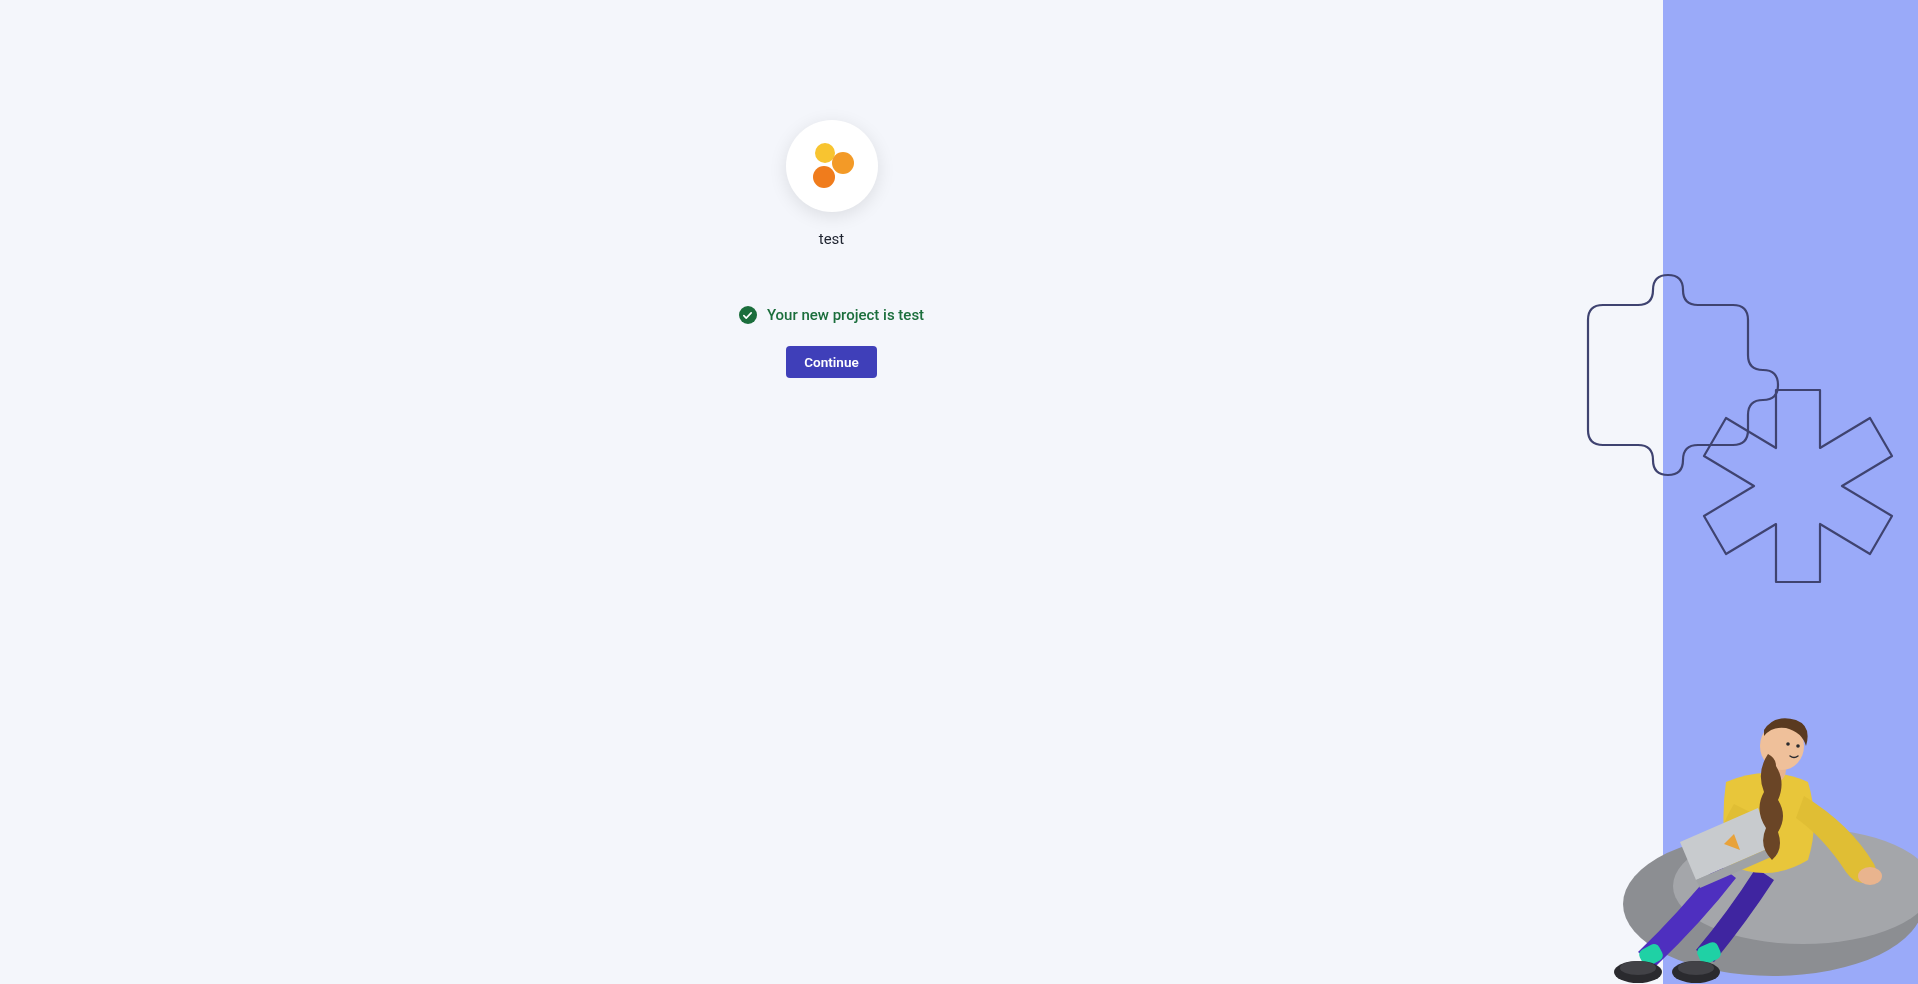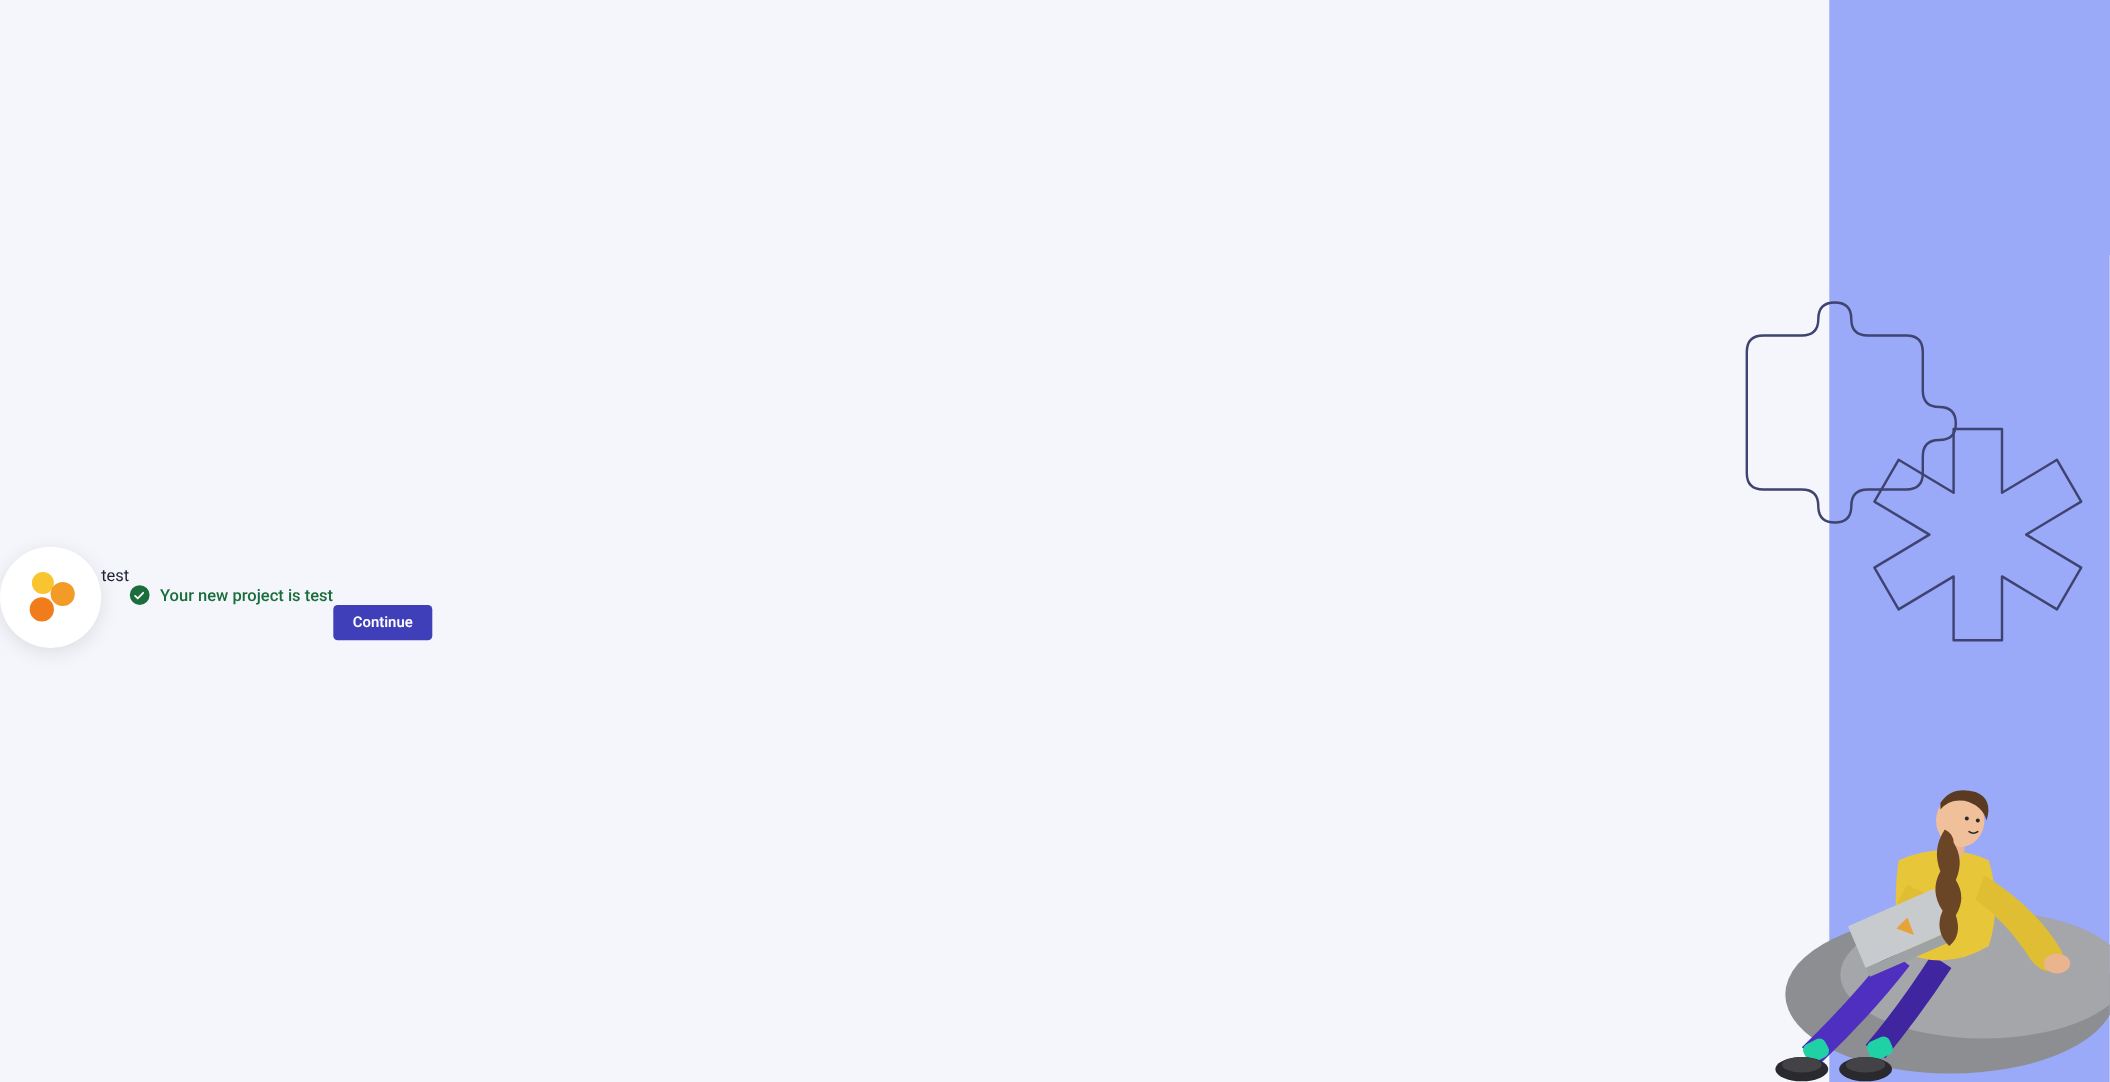--- a/index.html
+++ b/index.html
@@ -23,20 +23,21 @@
   }
 
   
   .main {
     position: absolute;
     top: 0;
     left: 0;
     right: 255px;
     bottom: 0;
     display: flex;
+    flex-direction: column;
     align-items: center;
     padding-top: 120px;
     z-index: 2;
   }
 
   .project-icon-wrap {
     width: 92px;
     height: 92px;
     border-radius: 50%;
     background: #ffffff;
@@ -80,21 +81,20 @@
   .continue-btn {
     background: #3f3fb9;
     color: #ffffff;
     border: none;
     border-radius: 4px;
     padding: 8px 18px;
     font-size: 13.5px;
     font-weight: 600;
     cursor: pointer;
     font-family: inherit;
-    margin-top: 28px;
   }
 
   
   .deco-shapes {
     position: absolute;
     right: 0;
     top: 240px;
     width: 360px;
     height: 360px;
     z-index: 2;

